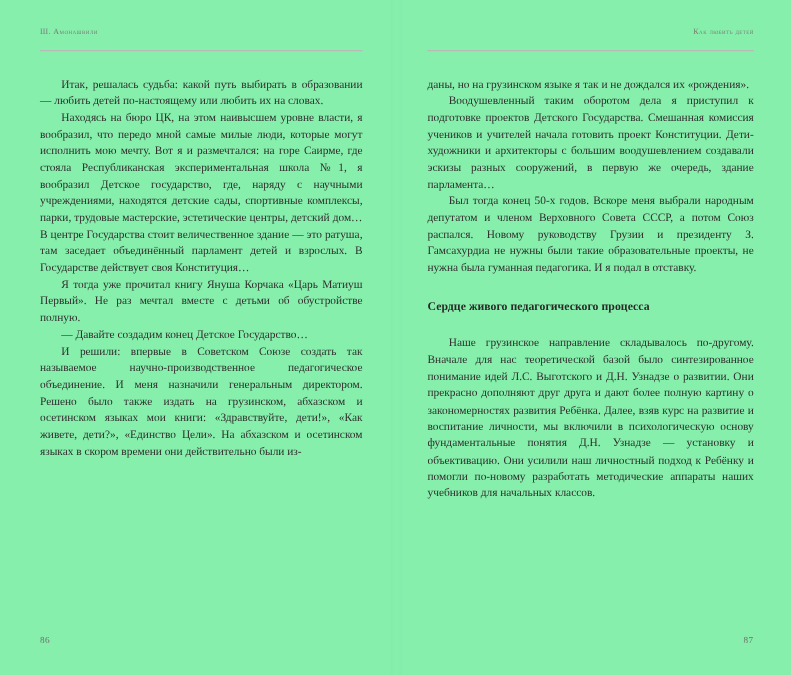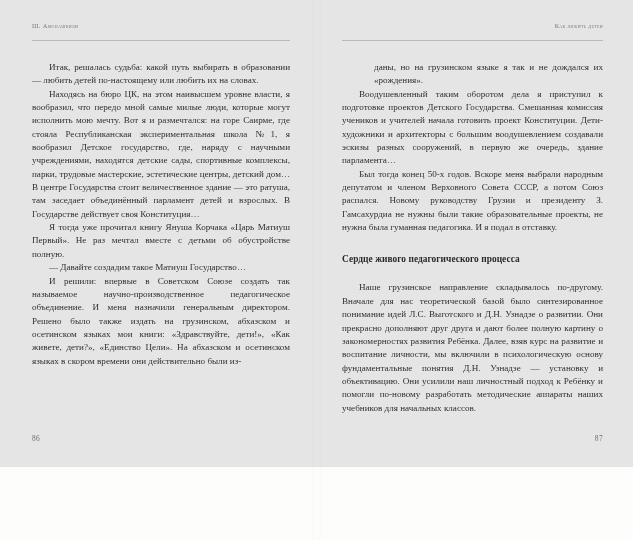--- a/index.html
+++ b/index.html
@@ -18,23 +18,23 @@
   .spread {
     position: relative;
     width: 633px;
     height: 540px;
     display: flex;
     background: #fdfdfc;
   }
 
   .page {
     position: relative;
-    height: 467px;
+    height: 540px;
     box-sizing: border-box;
-    background: #e5e5e5;
+    background: #86efac;
   }
   .page-left  { width: 316px; padding: 22px 26px 0 32px; }
   .page-right { width: 317px; padding: 22px 30px 0 26px; }
 
   
   .running-head {
     height: 15px;
     font-size: 6.4px;
     letter-spacing: 0.35px;
     color: #7a7a78;
@@ -58,21 +58,21 @@
     line-height: 13.35px;
     text-align: justify;
     text-justify: inter-word;
     color: #312f2e;
     hyphens: manual;
   }
   .body-col p {
     margin: 0;
     text-indent: 17px;
   }
-  .body-col p.no-indent { text-indent: 0; margin-left: 32px; }
+  .body-col p.no-indent { text-indent: 0; }
 
   
   .section-heading {
     margin: 19px 0 15px 0;
     text-align: left;
     font-size: 9.4px;
     font-weight: bold;
     line-height: 13px;
     color: #2a2927;
     text-indent: 0;
@@ -109,21 +109,21 @@
 
   <div class="page page-left">
 
     <div class="running-head left">Ш. Амонашвили</div>
     <div class="head-rule"></div>
 
     <div class="body-col">
       <p>Итак, решалась судьба: какой путь выбирать в образовании — любить детей по-настоящему или любить их на словах.</p>
       <p>Находясь на бюро ЦК, на этом наивысшем уровне власти, я вообразил, что передо мной самые милые люди, которые могут исполнить мою мечту. Вот я и размечтался: на горе Саирме, где стояла Республиканская экспериментальная школа №1, я вообразил Детское государство, где, наряду с научными учреждениями, находятся детские сады, спортивные комплексы, парки, трудовые мастерские, эстетические центры, детский дом… В центре Государства стоит величественное здание — это ратуша, там заседает объединённый парламент детей и взрослых. В Государстве действует своя Конституция…</p>
       <p>Я тогда уже прочитал книгу Януша Корчака «Царь Матиуш Первый». Не раз мечтал вместе с детьми об обустройстве полную.</p>
-      <p>— Давайте создадим такое Матиуш Государство…</p>
+      <p>— Давайте создадим конец Детское Государство…</p>
       <p>И решили: впервые в Советском Союзе создать так называемое научно-производственное педагогическое объединение. И меня назначили генеральным директором. Решено было также издать на грузинском, абхазском и осетинском языках мои книги: «Здравствуйте, дети!», «Как живете, дети?», «Единство Цели». На абхазском и осетинском языках в скором времени они действительно были из-</p>
     </div>
 
     <div class="folio left">86</div>
   </div>
 
   <div class="page page-right">
 
     <div class="running-head right">Как любить детей</div>
     <div class="head-rule"></div>

